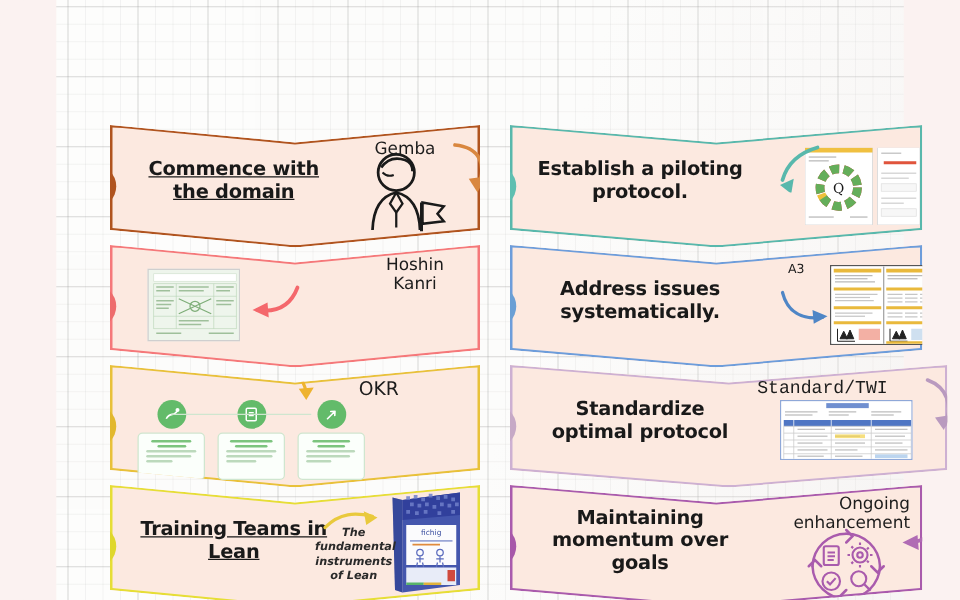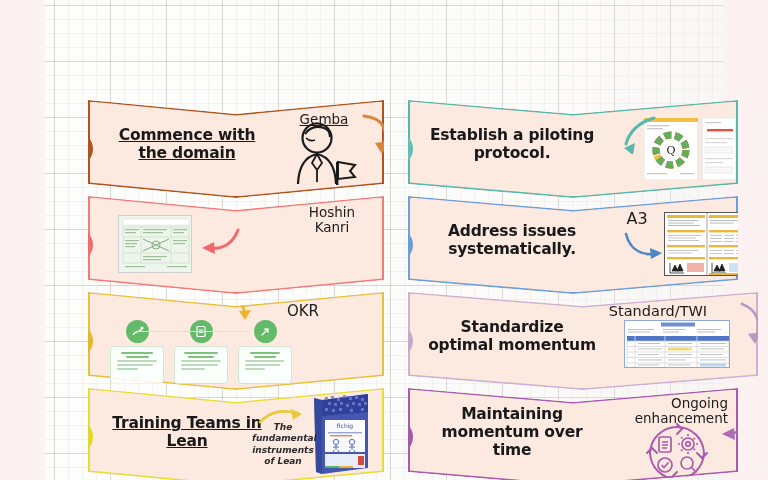--- a/index.html
+++ b/index.html
@@ -212,21 +212,21 @@
 
           <svg class="arrow" style="left:96px;top:12px;" width="40" height="48" viewBox="0 0 40 48">
             <path d="M6 4 C26 6, 32 20, 24 38" fill="none" stroke="#d9873f" stroke-width="3" stroke-linecap="round"></path>
             <path d="M24 42 l-7 -11 l14 -2 z" fill="#d9873f"></path>
           </svg>
         </div>
       </div>
       <div class="badge" style="top:32px;background:#b0541f;">
         <span>1</span>
       </div>
-      <div class="anno" style="left:196px;top:12px;width:80px;text-decoration:underline;">Gemba</div>
+      <div class="anno" style="left:196px;top:12px;width:80px;">Gemba</div>
     </div>
 
     <div class="card">
       <div class="card-border" style="background:#f5787a;"></div>
       <div class="card-inner">
         <div class="card-visual">
 
           <div class="thumb" style="left:14px;top:19px;width:74px;height:58px;background:#eef4ec;">
             <svg width="74" height="58" viewBox="0 0 74 58">
               <rect x="0" y="0" width="74" height="58" fill="#eef5ec"></rect>
@@ -528,34 +528,34 @@
                 <path d="M54 58 l3 -7 l3 7 z" fill="#222"></path>
               </g>
               <rect x="64" y="50" width="17" height="9" fill="#cfe0f0"></rect>
               <rect x="44" y="60" width="38" height="3" fill="#e9b93c"></rect>
             </svg>
           </div>
           <svg class="arrow" style="left:28px;top:34px;" width="44" height="32" viewBox="0 0 44 32">
             <path d="M2 4 C6 20, 18 26, 34 24" fill="none" stroke="#4f86c6" stroke-width="2.6" stroke-linecap="round"></path>
             <path d="M38 23 l-12 -5 l1 11 z" fill="#4f86c6"></path>
           </svg>
-          <div class="anno" style="left:24px;top:14px;width:34px;font-size:16px;">A3</div>
+          <div class="anno" style="left:24px;top:14px;width:34px;font-size:10px;">A3</div>
         </div>
       </div>
       <div class="badge" style="top:32px;background:#6a9fd5;">
         <span>7</span>
       </div>
     </div>
 
     <div class="card" style="width:350px;">
       <div class="card-border" style="background:#cdb0d2;"></div>
       <div class="card-inner">
         <div class="card-title">Standardize
 optimal
-momentum</div>
+protocol</div>
         <div class="card-visual">
           <div class="thumb" style="left:28px;top:28px;width:106px;height:48px;border:1px solid #8fa8d8;">
             <svg width="106" height="48" viewBox="0 0 106 48">
               <rect x="0" y="0" width="106" height="48" fill="#fff"></rect>
               <rect x="36" y="1.5" width="34" height="4" fill="#6f8fd0"></rect>
               <g fill="#bdbdbd">
                 <rect x="3" y="8" width="26" height="1"></rect>
                   <rect x="3" y="10.5" width="22" height="1"></rect>
                 <rect x="38" y="8" width="22" height="1"></rect>
                   <rect x="38" y="10.5" width="16" height="1"></rect>
@@ -592,29 +592,29 @@
           </div>
           <svg class="arrow" style="left:142px;top:10px;" width="34" height="48" viewBox="0 0 34 48">
             <path d="M4 2 C20 8, 24 22, 18 38" fill="none" stroke="#b99abf" stroke-width="2.8" stroke-linecap="round"></path>
             <path d="M17 42 l-7 -10 l13 -2 z" fill="#b99abf"></path>
           </svg>
         </div>
       </div>
       <div class="badge" style="top:32px;background:#c6a9c6;">
         <span>8</span>
       </div>
-      <div class="anno" style="left:180px;top:12px;width:140px;font-size:14.5px;">Standard/TWI</div>
+      <div class="anno" style="left:180px;top:12px;width:140px;font-size:14.5px;font-family:Liberation Mono, monospace;">Standard/TWI</div>
     </div>
 
     <div class="card" style="width:330px;">
       <div class="card-border" style="background:#a95bad;"></div>
       <div class="card-inner">
         <div class="card-title">Maintaining
 momentum over
-time</div>
+goals</div>
         <div class="card-visual">
 
           <div class="oe" style="left:48px;top:34px;">
             <svg width="66" height="62" viewBox="0 0 66 62">
               <g stroke="#a95bad" stroke-width="2" fill="none" stroke-linecap="round">
                 <path d="M33 5 A27 27 0 0 1 60 31"></path>
                 <path d="M60 31 A27 27 0 0 1 33 57"></path>
                 <path d="M33 57 A27 27 0 0 1 6 31"></path>
                 <path d="M6 31 A27 27 0 0 1 33 5"></path>
                 <path d="M33 2 l5 5 l-5 5"></path>

